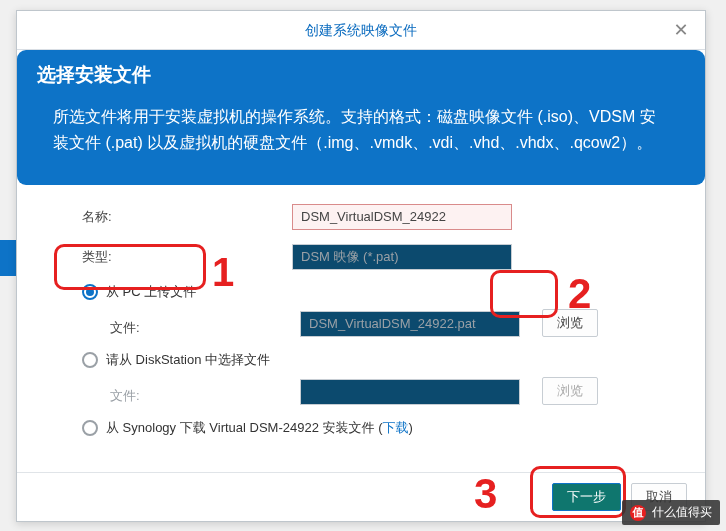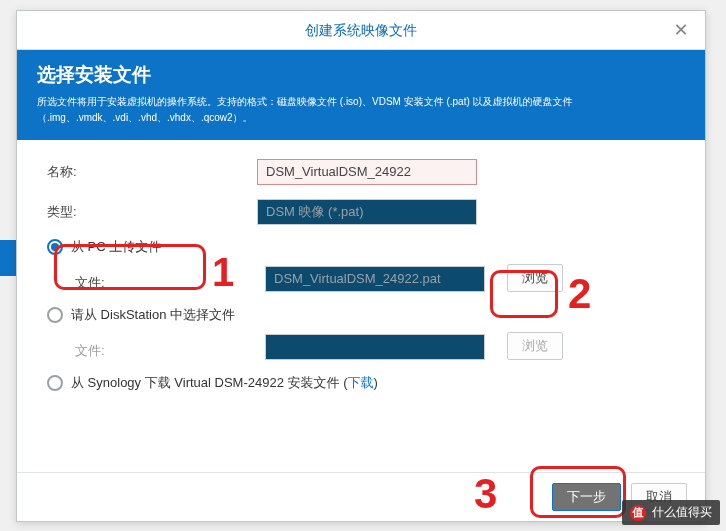--- a/index.html
+++ b/index.html
@@ -44,34 +44,36 @@
     line-height: 38px;
     font-size: 18px;
     color: #888;
     cursor: pointer;
     text-align: center;
   }
   .header {
     background: #0d73c7;
     color: #fff;
     padding: 12px 20px 14px 20px;
+    border-radius: 9px;
   }
   .header h2 {
     margin: 0 0 6px 0;
     font-size: 19px;
     font-weight: bold;
   }
   .header p {
-    margin: 0;
-    font-size: 10px;
+    margin: 16px;
+    font-size: 16px;
     line-height: 1.6;
   }
   .body {
     flex: 1;
     padding: 18px 30px 0 30px;
+    margin-left: 35px;
   }
   .row {
     display: flex;
     align-items: center;
     margin-bottom: 12px;
     min-height: 28px;
   }
   .label {
     width: 210px;
     color: #444;
@@ -116,21 +118,21 @@
     color: #444;
     font-size: 13px;
     cursor: pointer;
     border-radius: 2px;
   }
   .btn:disabled {
     color: #aaa;
     cursor: default;
   }
   .btn.primary {
-    background: #737373;
+    background: #0f766e;
     border-color: #0d73c7;
     color: #fff;
     min-width: 68px;
     text-align: center;
   }
   .radio-row {
     display: flex;
     align-items: center;
     margin: 10px 0 8px 0;
     gap: 8px;

